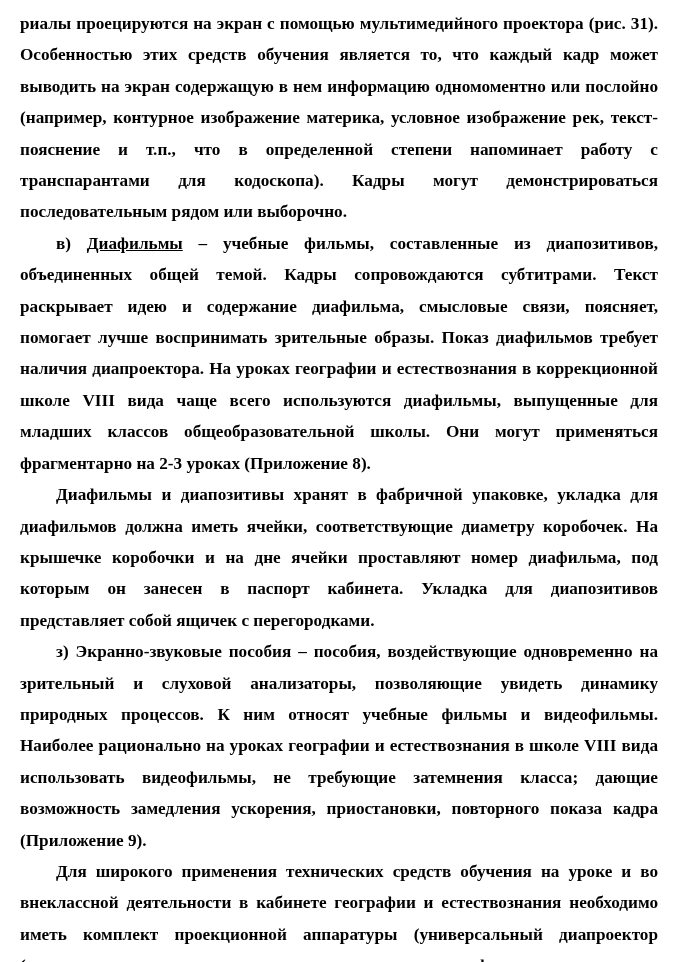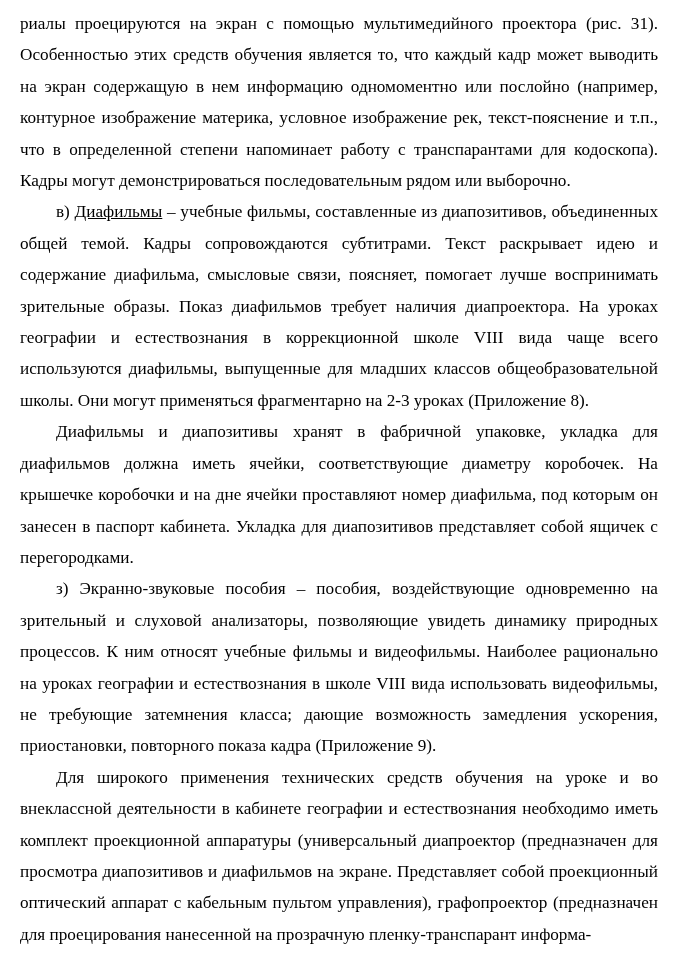--- a/index.html
+++ b/index.html
@@ -12,20 +12,21 @@
     height: 962px;
     font-family: "Liberation Serif", "DejaVu Serif", serif;
     color: #000000;
     overflow: hidden;
   }
   .page {
     box-sizing: border-box;
     width: 680px;
     height: 962px;
     padding: 8px 22px 8px 20px;
+    font-weight: bold;
   }
   .para {
     margin: 0;
     font-size: 17.2px;
     line-height: 31.4px;
     text-align: justify;
     text-justify: inter-word;
     hyphens: manual;
   }
   .indent {

